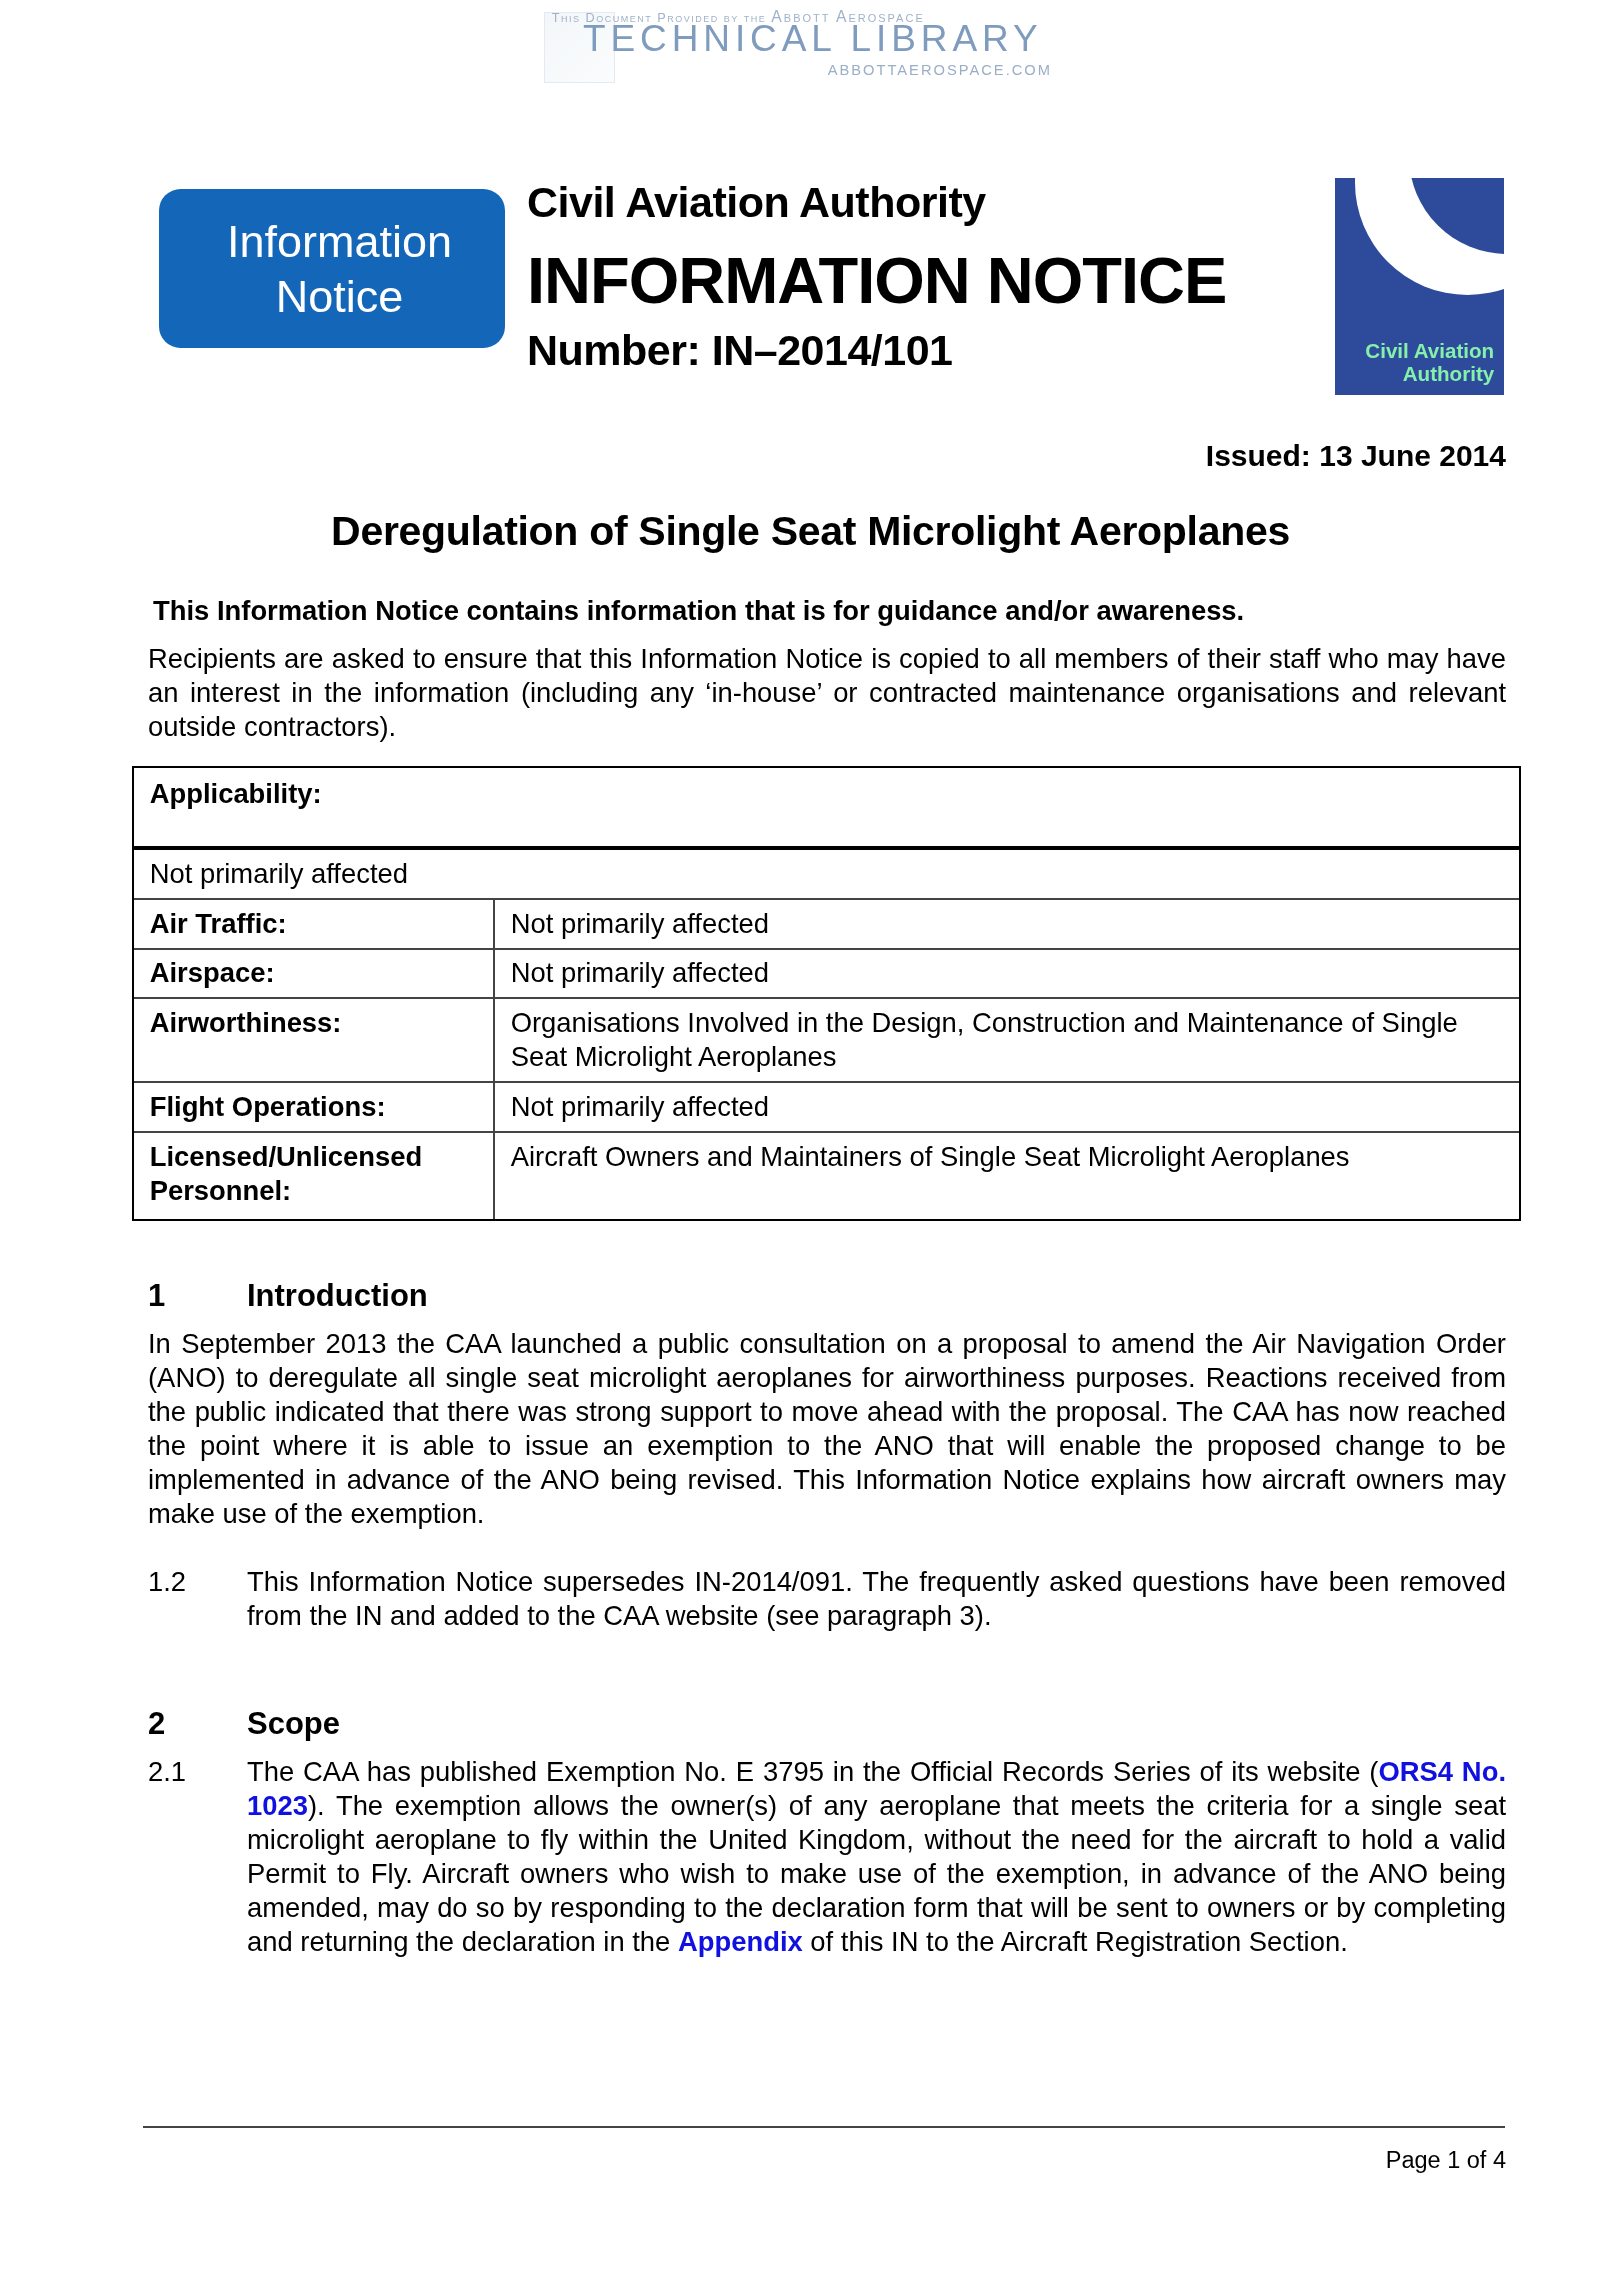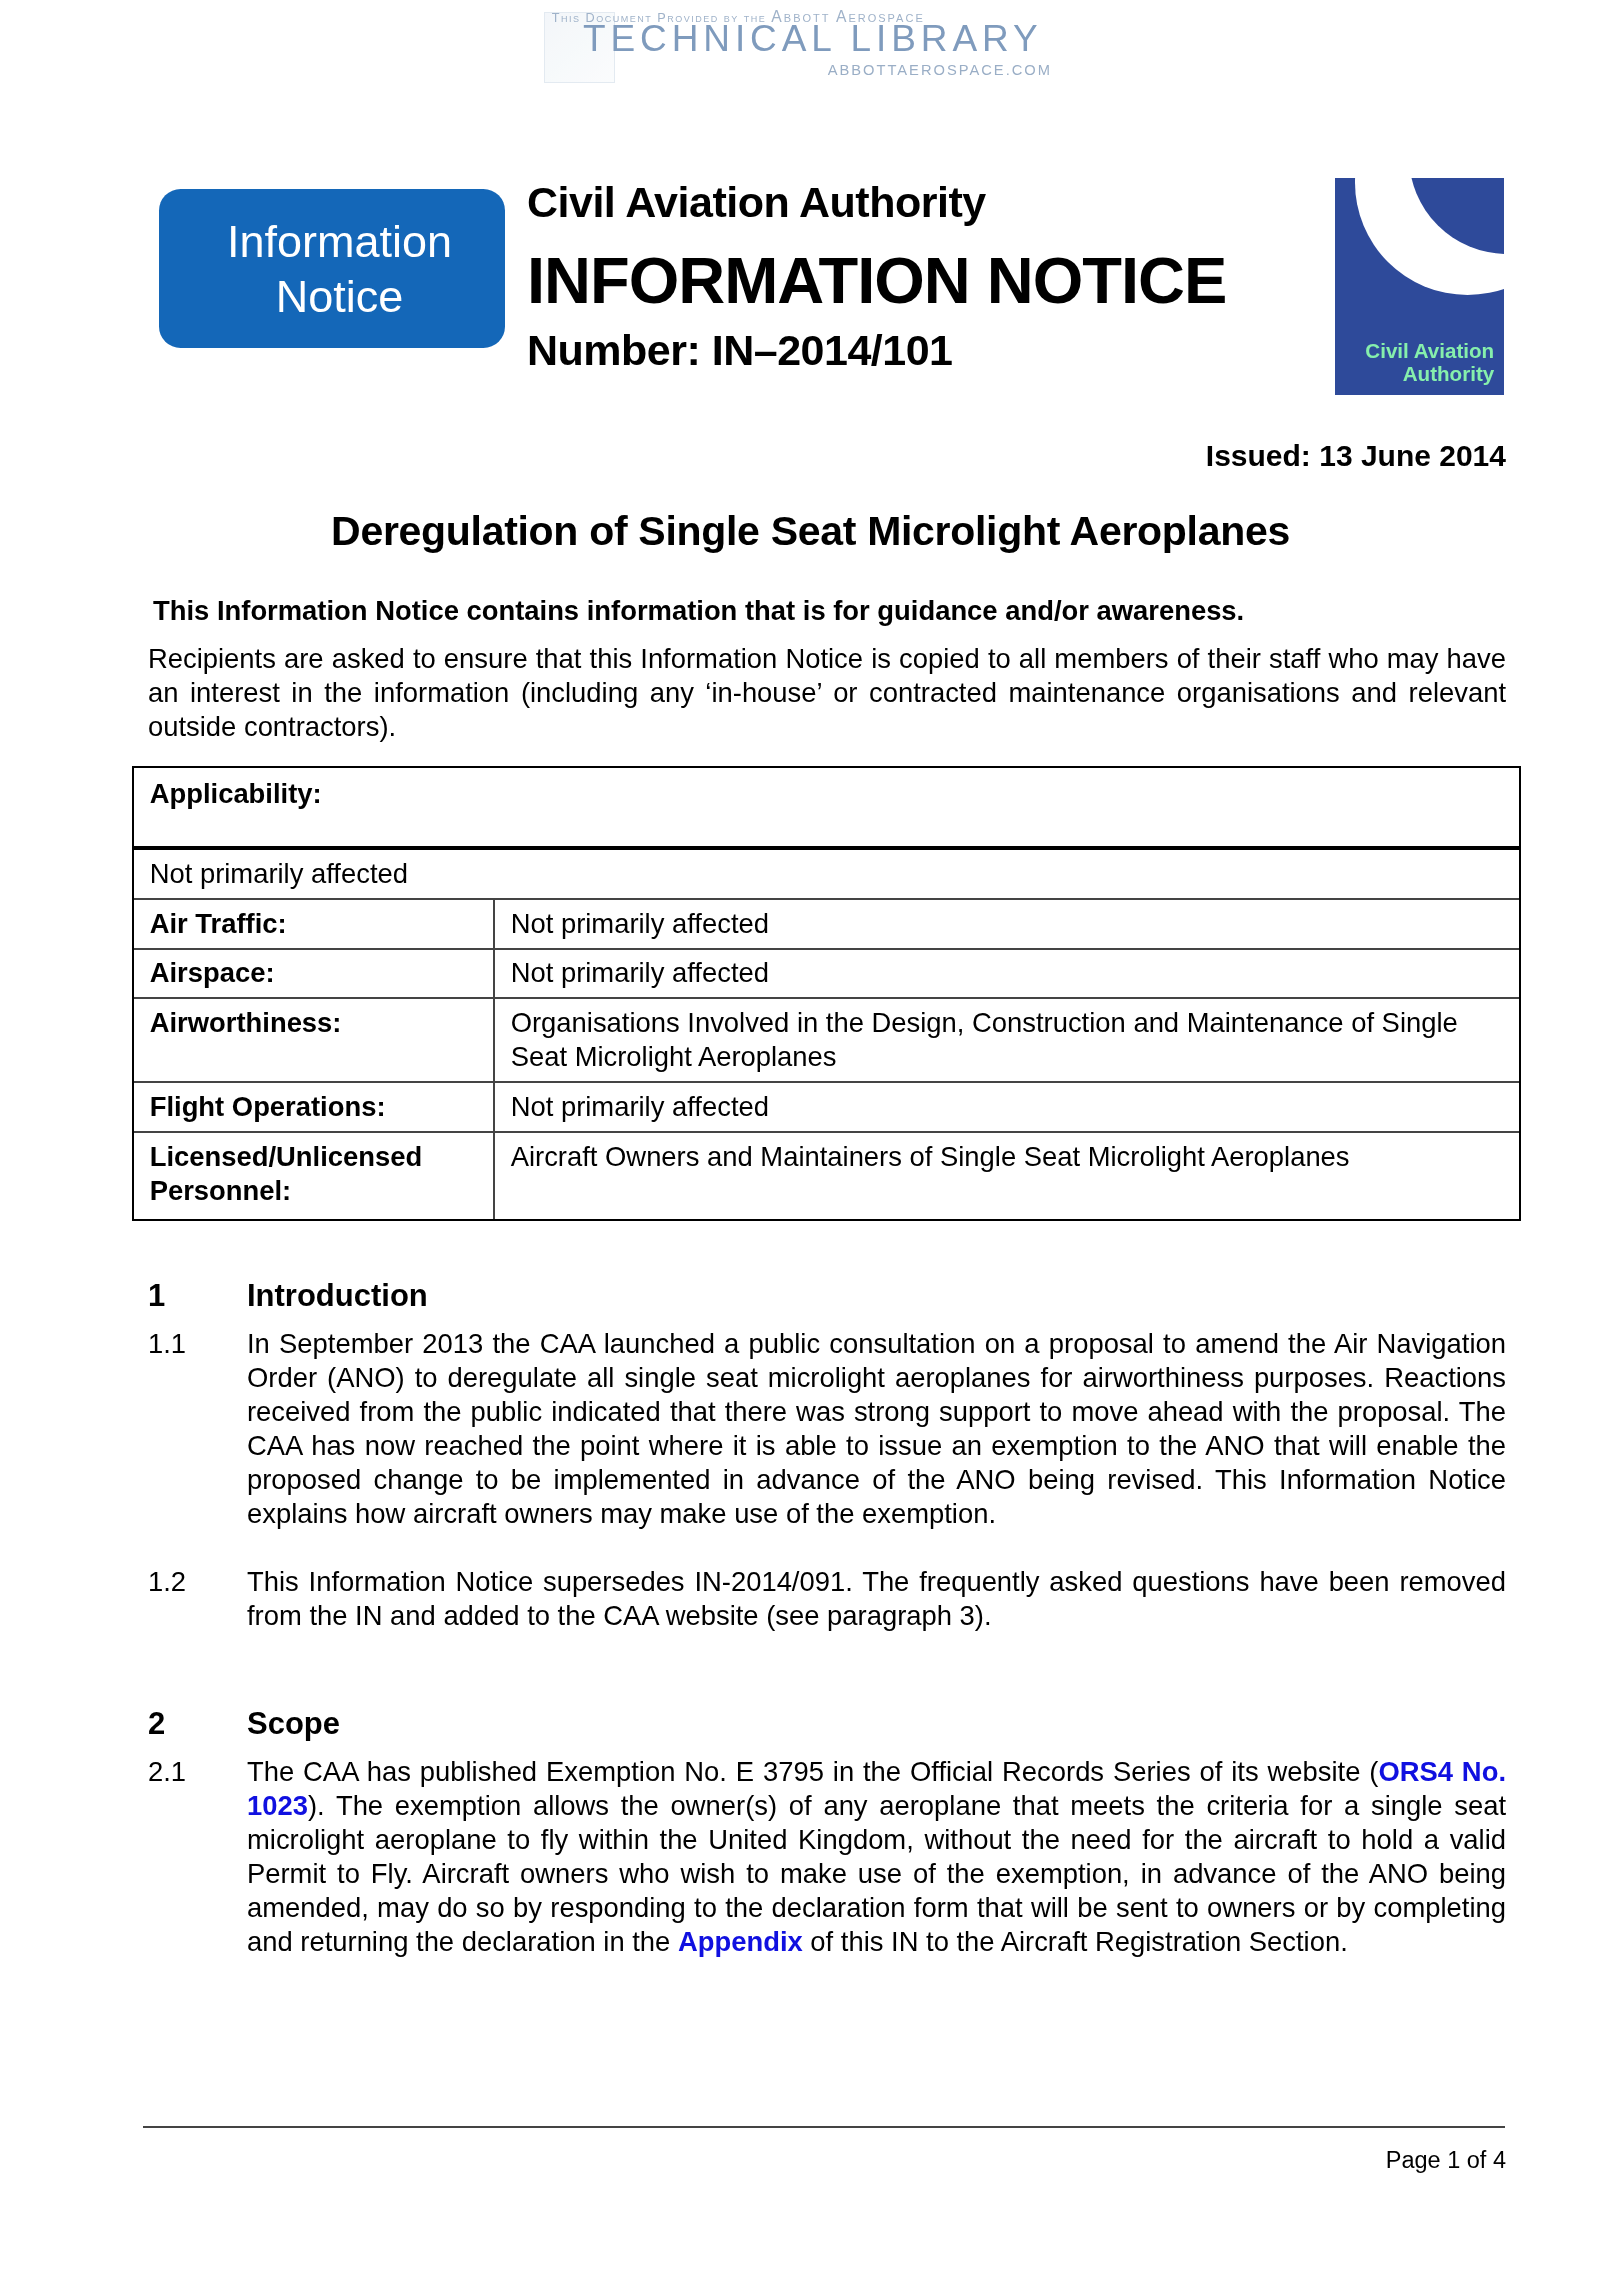--- a/index.html
+++ b/index.html
@@ -109,21 +109,20 @@
     </div>
   </div>
 </div>
 
 <div class="abs sec" style="top:1279px;">
   <div class="sec-h">
     <span class="num">1</span>
     <span>Introduction</span>
   </div>
   <div class="para" style="margin-top:13.7px;">
-    <span class="num">1.1</span>
     <span class="txt">In September 2013 the CAA launched a public consultation on a proposal to amend the Air Navigation Order (ANO) to deregulate all single seat microlight aeroplanes for airworthiness purposes. Reactions received from the public indicated that there was strong support to move ahead with the proposal. The CAA has now reached the point where it is able to issue an exemption to the ANO that will enable the proposed change to be implemented in advance of the ANO being revised. This Information Notice explains how aircraft owners may make use of the exemption.</span>
   </div>
   <div class="para" style="margin-top:34px;">
     <span class="num">1.2</span>
     <span class="txt">This Information Notice supersedes IN-2014/091. The frequently asked questions have been removed from the IN and added to the CAA website (see paragraph 3).</span>
   </div>
 </div>
 
 <div class="abs sec" style="top:1707px;">
   <div class="sec-h">

